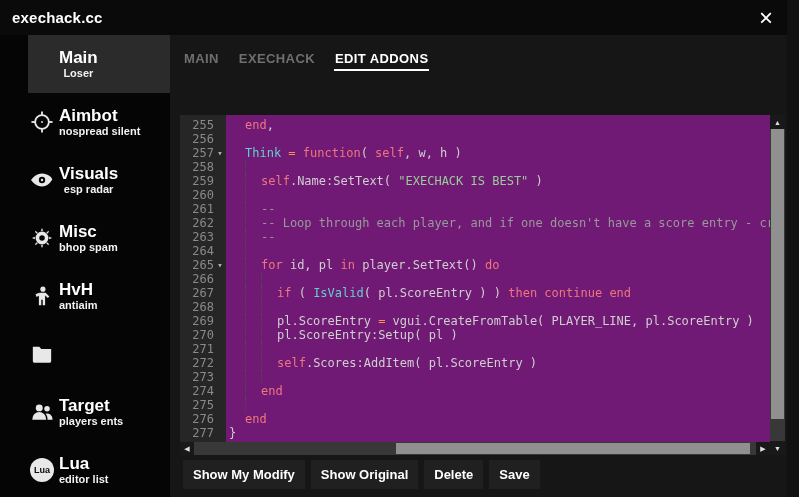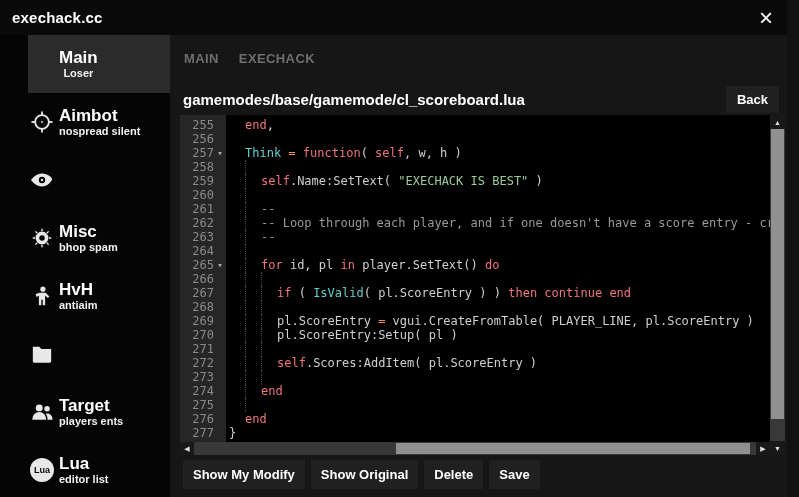--- a/index.html
+++ b/index.html
@@ -25,21 +25,21 @@
   .content { position:absolute; left:170px; top:35px; right:0; bottom:0; background:#161616; }
   .tabbar { position:absolute; top:0; left:13px; height:45px; display:flex; gap:18px; align-items:center; }
   .tab { color:#6f6f6f; font-weight:bold; font-size:13px; letter-spacing:0.4px; padding:6px 1px 3px; cursor:pointer; border-bottom:2px solid transparent; }
   .tab.active { color:#ffffff; border-bottom:2px solid #ffffff; }
 
   .filebar { position:absolute; top:45px; left:13px; right:8px; height:38px; display:flex; align-items:center; }
   .filepath { font-weight:bold; font-size:15px; color:#ffffff; }
   .back-btn { margin-left:auto; background:#202020; color:#ffffff; font-weight:bold; font-size:13px; border:none; padding:6px 11px; font-family:inherit; cursor:pointer; }
 
   
-  .editor { position:absolute; left:10px; top:80px; width:605px; height:340px; background:#000000; overflow:hidden; }
+  .editor { position:absolute; left:10px; top:80px; width:605px; height:340px; background:#701a75; overflow:hidden; }
   .gutter { position:absolute; left:0; top:0; bottom:0; width:46px; background:#262626; padding-top:3px;
             font-family:"DejaVu Sans Mono",monospace; font-size:12px; line-height:14px; color:#8a8a8a; overflow:hidden; }
   .gut-row { height:14px; white-space:nowrap; text-align:right; }
   .num { display:inline-block; min-width:33px; text-align:right; }
   .fold { display:inline-block; width:12px; text-align:center; color:#b0b0b0; font-size:9px; vertical-align:top; line-height:14px; }
   .code { position:absolute; left:46px; top:0; right:15px; bottom:0; padding:3px 0 0 3px; overflow:hidden;
           font-family:"DejaVu Sans Mono",monospace; font-size:12px; line-height:14px; color:var(--tk-p,#cfcfcf); }
   .code-row { height:14px; white-space:pre; overflow:hidden; }
   .ind { display:inline-block; width:16px; height:14px; vertical-align:top; }
   .ind.g { border-left:1px dotted #4d4d4d; }
@@ -99,20 +99,24 @@
     </div>
 
     <div class="side-item">
       <span class="side-icon">
         <svg viewBox="0 0 24 24" width="24" height="24" fill="#e8e8e8">
           <path d="M12 5.5C6.5 5.5 2.3 10.1 1 12c1.3 1.9 5.5 6.5 11 6.5S20.7 13.9 22 12 17.5 5.5 12 5.5z"></path>
           <circle cx="12" cy="12" r="3.2" fill="#060606"></circle>
           <circle cx="12" cy="12" r="1.2" fill="#e8e8e8"></circle>
         </svg>
       </span>
+      <span class="side-text">
+        <span class="side-label">Visuals</span>
+        <span class="side-sub">esp radar</span>
+      </span>
     </div>
 
     <div class="side-item">
       <span class="side-icon">
         <svg viewBox="0 0 24 24" width="22" height="22">
           <g fill="#e8e8e8">
             <path d="M12 1l1.3 3.2h-2.6zM12 23l1.3-3.2h-2.6zM1 12l3.2-1.3v2.6zM23 12l-3.2-1.3v2.6zM4.2 4.2l3.2 1.4-1.8 1.8zM19.8 19.8l-3.2-1.4 1.8-1.8zM19.8 4.2l-1.4 3.2-1.8-1.8zM4.2 19.8l1.4-3.2 1.8 1.8z"></path>
             <circle cx="12" cy="12" r="7"></circle>
           </g>
           <circle cx="12" cy="12" r="3" fill="#050505"></circle>
@@ -171,26 +175,23 @@
       </span>
     </div>
 
   </div>
 
   <div class="content">
 
     <div class="tabbar">
       <span class="tab">MAIN</span>
       <span class="tab">EXECHACK</span>
-    </div>
-
-    <div class="filebar">
-      <span class="filepath">gamemodes/base/gamemode/cl_scoreboard.lua</span>
-      <button class="back-btn">Back</button>
-    </div>
+      <span class="tab active">EDIT ADDONS</span>
+    </div>
+
 
     <div class="editor">
       <div class="gutter">
           <div class="gut-row"><span class="num">255</span><span class="fold"></span></div>
           <div class="gut-row"><span class="num">256</span><span class="fold"></span></div>
           <div class="gut-row"><span class="num">257</span><span class="fold">▾</span></div>
           <div class="gut-row"><span class="num">258</span><span class="fold"></span></div>
           <div class="gut-row"><span class="num">259</span><span class="fold"></span></div>
           <div class="gut-row"><span class="num">260</span><span class="fold"></span></div>
           <div class="gut-row"><span class="num">261</span><span class="fold"></span></div>

